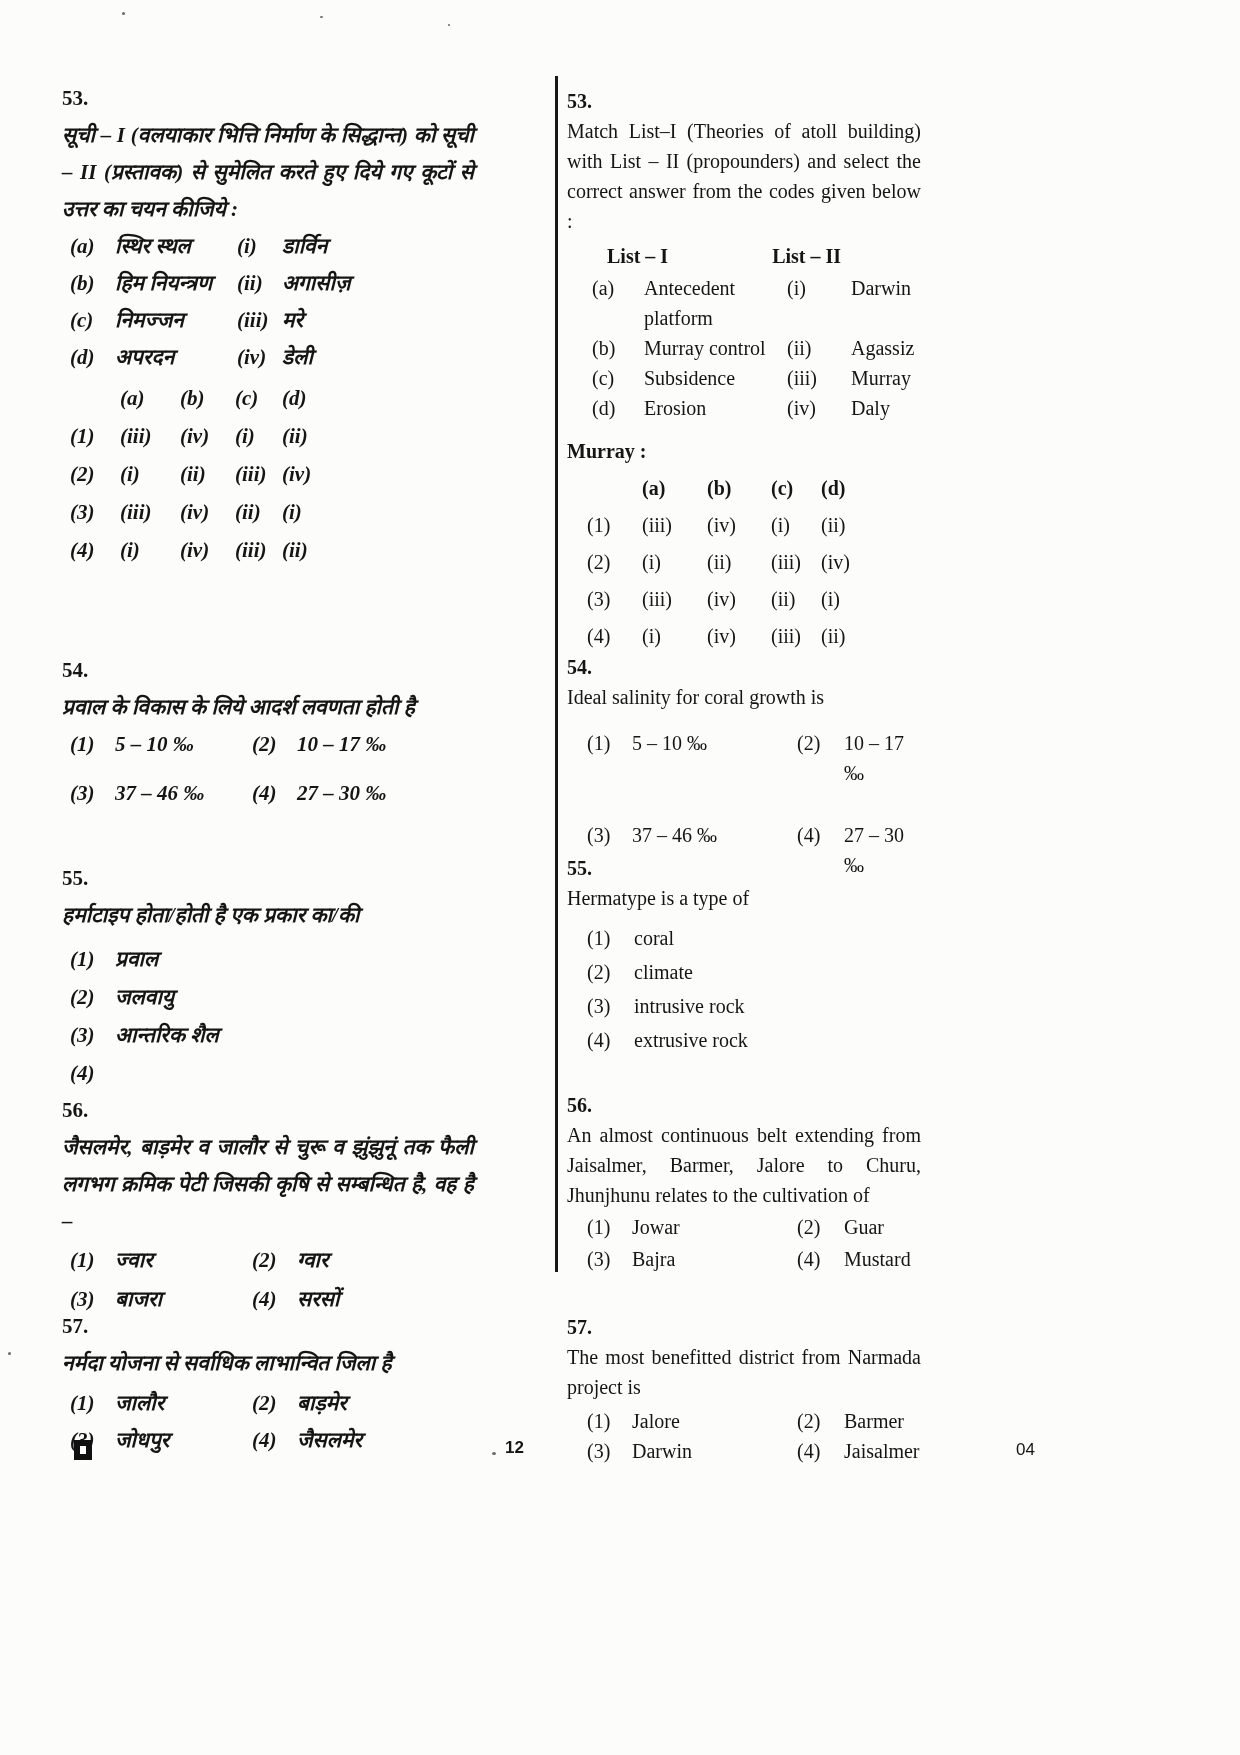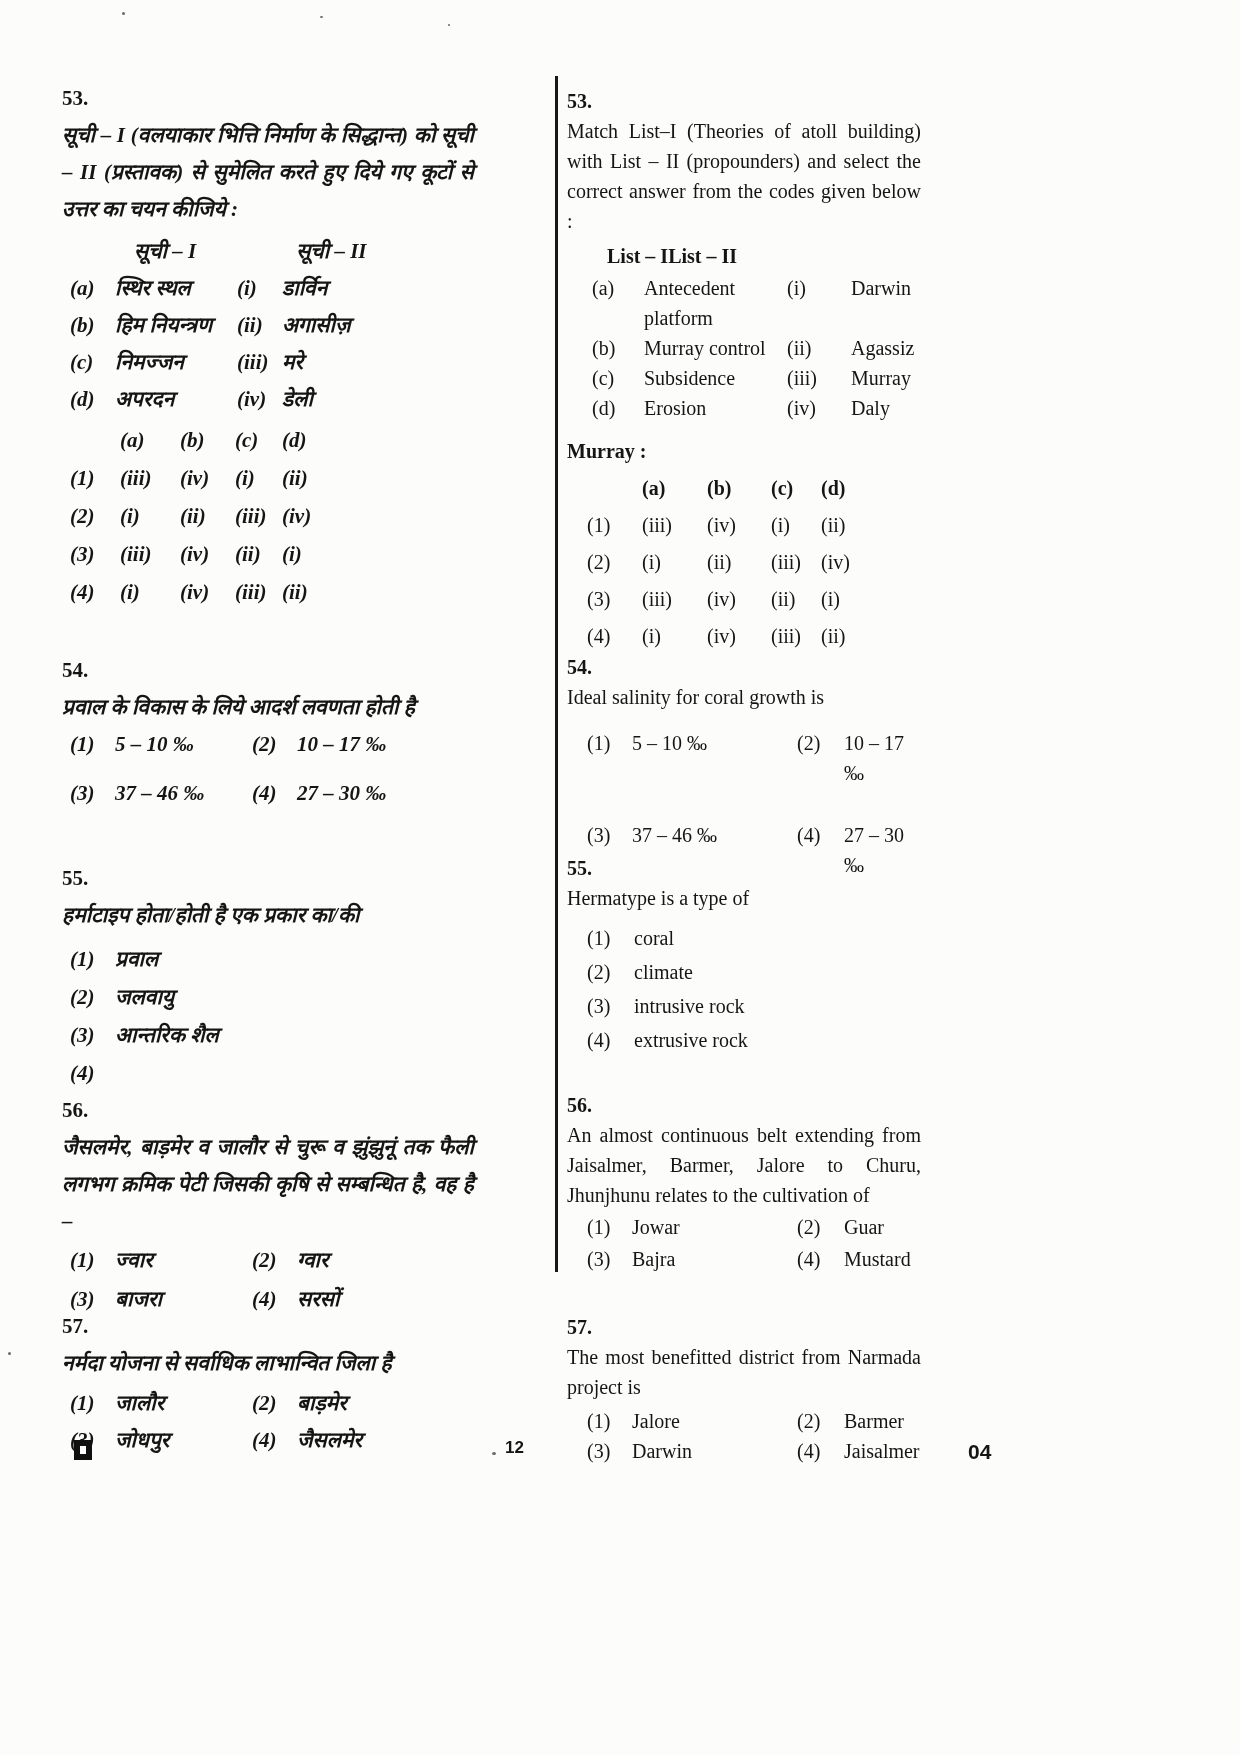--- a/index.html
+++ b/index.html
@@ -16,60 +16,56 @@
   .hindi .qnum{width:48px;font-size:21px;}
   .hindi .qbody{font-weight:600;font-style:italic;}
   .eng{font-size:20px;line-height:30px;}
   .eng .qnum{width:46px;font-size:20px;}
   .intro{margin:0;text-align:justify;}
   .b{font-weight:700;}
   .match-headers{display:flex;font-weight:700;margin-top:5px;}
   .hindi .match-headers .mh1{margin-left:72px;}
   .hindi .match-headers .mh2{margin-left:100px;}
   .eng .match-headers .mh1{margin-left:40px;}
-  .eng .match-headers .mh2{}
+  .eng .match-headers .mh2{margin-left:104px;}
   .pairs-l{margin-left:8px;display:grid;grid-template-columns:45px 122px 45px 1fr;}
   .pairs-r{margin-left:25px;display:grid;grid-template-columns:52px 143px 64px 1fr;margin-top:2px;}
   .codes-label{font-weight:700;margin-top:13px;}
   .codes-l{margin-left:8px;display:grid;grid-template-columns:50px 60px 55px 47px 1fr;margin-top:3px;}
   .codes-r{margin-left:20px;display:grid;grid-template-columns:55px 65px 64px 50px 1fr;margin-top:4px;}
   .codes-l span{line-height:38px;}
   .codes-r span{line-height:37px;}
   .opts2-l{margin-left:8px;display:grid;grid-template-columns:45px 137px 45px 1fr;row-gap:12px;margin-top:0;}
   .opts2-r{margin-left:20px;display:grid;grid-template-columns:45px 165px 47px 1fr;row-gap:32px;margin-top:16px;}
   .optlist-l{margin-left:8px;display:grid;grid-template-columns:45px 1fr;margin-top:6px;}
   .optlist-l span{line-height:38px;}
   .optlist-r{margin-left:20px;display:grid;grid-template-columns:47px 1fr;margin-top:8px;}
   .optlist-r span{line-height:34px;}
   .divider{position:absolute;left:555px;top:76px;width:3px;height:1196px;background:#181818;}
   .footer-marker{position:absolute;left:74px;top:1440px;width:6px;height:8px;
     border:6px solid #101010;background:#ffffff;}
   .page-number{position:absolute;left:505px;top:1438px;font-size:17px;font-weight:700;font-family:"Liberation Sans",sans-serif;}
-  .paper-code{position:absolute;left:968px;top:1440px;font-size:21px;font-weight:700;font-family:"Liberation Sans",sans-serif;}
+  .paper-code{position:absolute;left:1016px;top:1440px;font-size:17px;font-weight:400;font-family:"Liberation Sans",sans-serif;}
   .speck{position:absolute;background:#6a6a6a;border-radius:50%;}
 </style>
 </head>
 <body>
 
 <div class="divider"></div>
 
 <div class="speck" style="left:122px;top:12px;width:3px;height:3px;"></div>
 <div class="speck" style="left:320px;top:16px;width:3px;height:2px;"></div>
 <div class="speck" style="left:448px;top:24px;width:2px;height:2px;"></div>
 <div class="speck" style="left:492px;top:1452px;width:4px;height:3px;"></div>
 <div class="speck" style="left:8px;top:1352px;width:3px;height:3px;"></div>
 
 <div class="question hindi" style="left:62px;top:80px;width:412px;">
   <div class="qnum">53.</div>
   <div class="qbody">
     <p class="intro">सूची – I (वलयाकार भित्ति निर्माण के सिद्धान्त) को सूची – II (प्रस्तावक) से सुमेलित करते हुए दिये गए कूटों से उत्तर का चयन कीजिये  :</p>
-    <div class="match-headers">
-      <span class="mh1">सूची – I</span>
-      <span class="mh2">सूची – II</span>
-    </div>
     <div class="pairs-l">
       <span>(a)</span>
       <span>स्थिर स्थल</span>
       <span>(i)</span>
       <span>डार्विन</span>
       <span>(b)</span>
       <span>हिम नियन्त्रण</span>
       <span>(ii)</span>
       <span>अगासीज़</span>
       <span>(c)</span>

